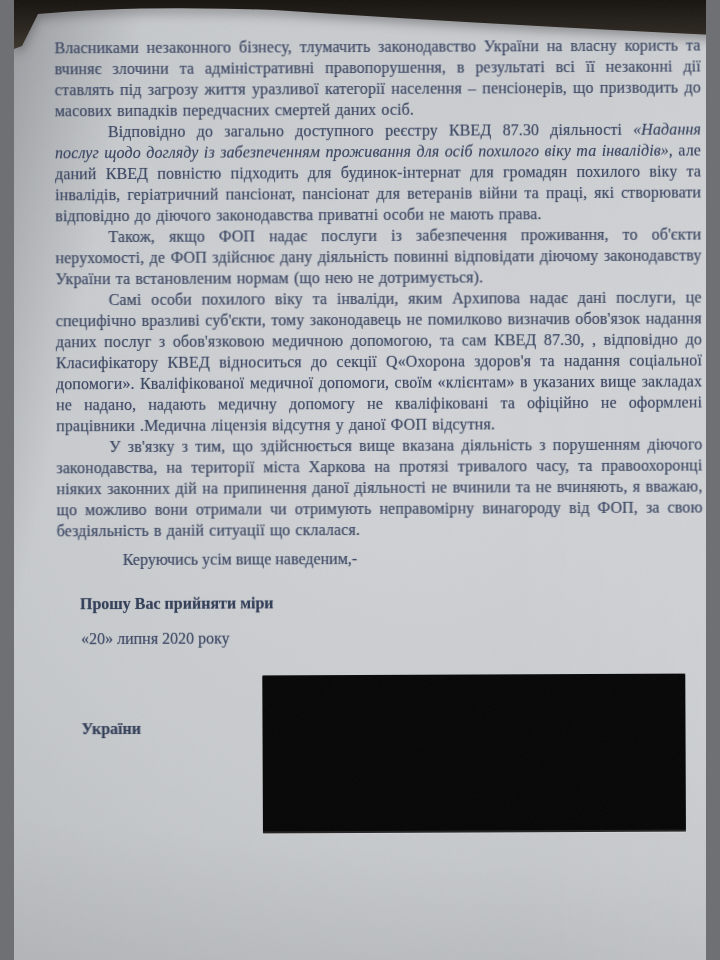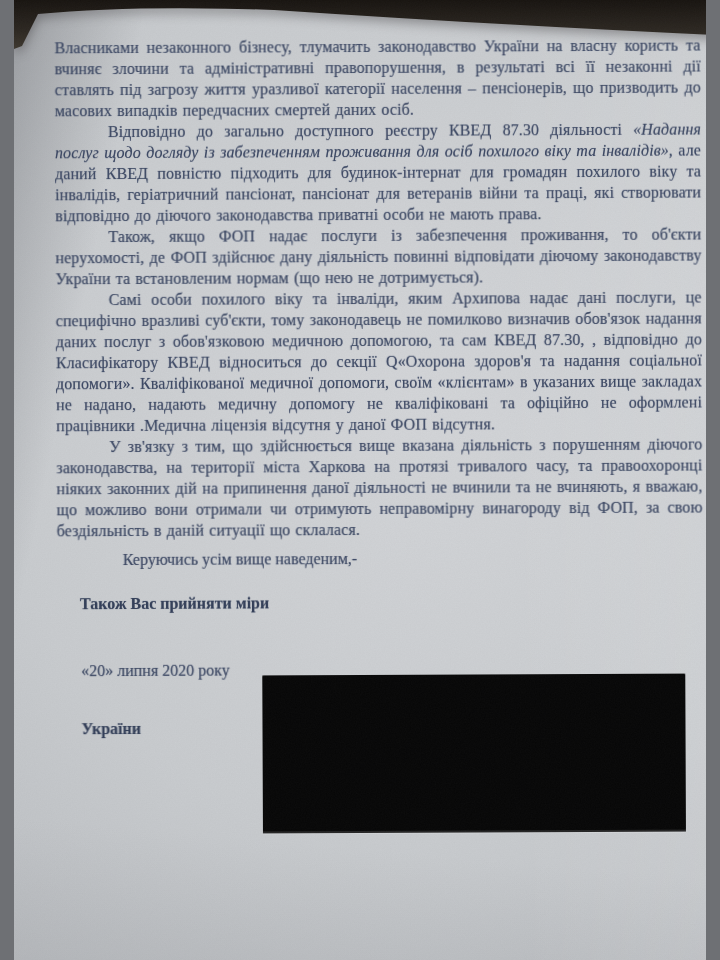--- a/index.html
+++ b/index.html
@@ -39,21 +39,21 @@
     text-shadow:0 0 0.7px rgba(59,71,99,0.55);
   }
   .page-text p { margin:0; }
   .page-text p.indent { text-indent:53px; }
   .quote-italic { font-style:italic; }
 
   .line { position:absolute; font-size:16px; line-height:21px;
     text-shadow:0 0 0.7px rgba(59,71,99,0.55); white-space:nowrap; }
   .closing   { left:108px; top:548px; }
   .request   { left:65px;  top:592px; font-weight:bold; color:#323e58; }
-  .date-line { left:66px;  top:659px; }
+  .date-line { left:66px;  top:627px; }
   .applicant { left:66px;  top:717px; font-weight:bold; color:#323e58; }
 
   .redaction {
     position:absolute; left:247px; top:675px; width:423px; height:158px;
     background:#060606;
     box-shadow:0 1px 0 rgba(255,255,255,0.18), inset 0 -2px 0 rgba(40,40,40,0.9);
     border-radius:1px;
   }
 
   .grain { position:absolute; inset:0; width:720px; height:960px;
@@ -80,21 +80,21 @@
     <div class="page-text">
       <p>Власниками незаконного бізнесу, тлумачить законодавство України на власну користь та вчиняє злочини та адміністративні правопорушення, в результаті всі її незаконні дії ставлять під загрозу життя уразливої категорії населення – пенсіонерів, що призводить до масових випадків передчасних смертей даних осіб.</p>
       <p class="indent"><span>Відповідно до загально доступного реєстру КВЕД 87.30 діяльності </span><span class="quote-italic">«Надання послуг щодо догляду із забезпеченням проживання для осіб похилого віку та інвалідів»</span><span>, але даний КВЕД повністю підходить для будинок-інтернат для громадян похилого віку та інвалідів, геріатричний пансіонат, пансіонат для ветеранів війни та праці, які створювати відповідно до діючого законодавства приватні особи не мають права.</span></p>
       <p class="indent">Також, якщо ФОП надає послуги із забезпечення проживання, то об'єкти нерухомості, де ФОП здійснює дану діяльність повинні відповідати діючому законодавству України та встановленим нормам (що нею не дотримується).</p>
       <p class="indent">Самі особи похилого віку та інваліди, яким Архипова надає дані послуги, це специфічно вразливі суб'єкти, тому законодавець не помилково визначив обов'язок надання даних послуг з обов'язковою медичною допомогою, та сам КВЕД 87.30, , відповідно до Класифікатору КВЕД відноситься до секції Q«Охорона здоров'я та надання соціальної допомоги». Кваліфікованої медичної допомоги, своїм «клієнтам» в указаних вище закладах не надано, надають медичну допомогу не кваліфіковані та офіційно не оформлені працівники .Медична ліцензія відсутня у даної ФОП відсутня.</p>
       <p class="indent">У зв'язку з тим, що здійснюється вище вказана діяльність з порушенням діючого законодавства, на території міста Харкова на протязі тривалого часу, та правоохоронці ніяких законних дій на припинення даної діяльності не вчинили та не вчиняють, я вважаю, що можливо вони отримали чи отримують неправомірну винагороду від ФОП, за свою бездіяльність в даній ситуації що склалася.</p>
     </div>
 
     <div class="line closing">Керуючись усім вище наведеним,-</div>
 
-    <div class="line request">Також Вас прийняти міри</div>
+    <div class="line request">Прошу Вас прийняти міри</div>
 
     <div class="line date-line">«20» липня 2020 року</div>
 
     <div class="line applicant">України</div>
 
     <div class="redaction"></div>
 
   </div>
 
   <svg class="grain" width="720" height="960" aria-hidden="true">

